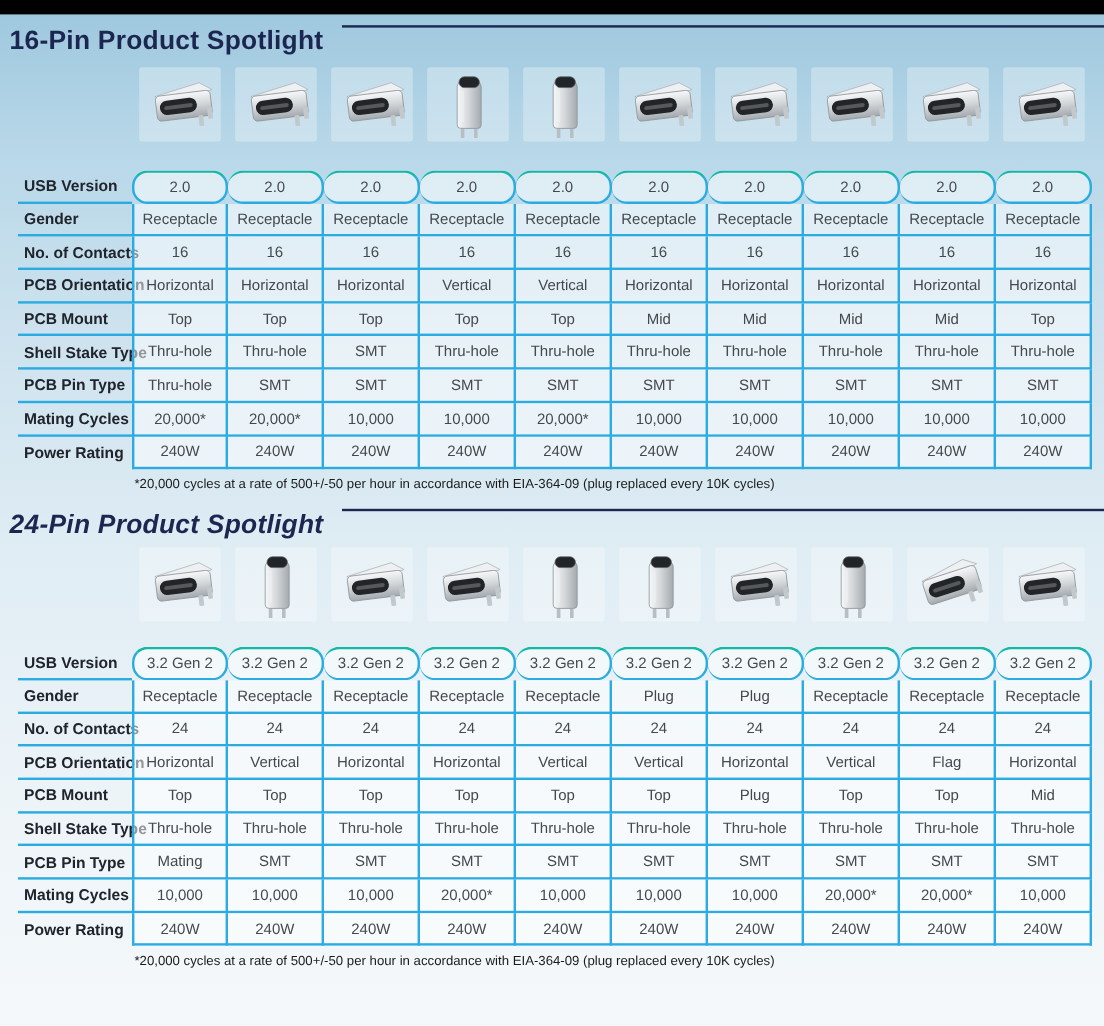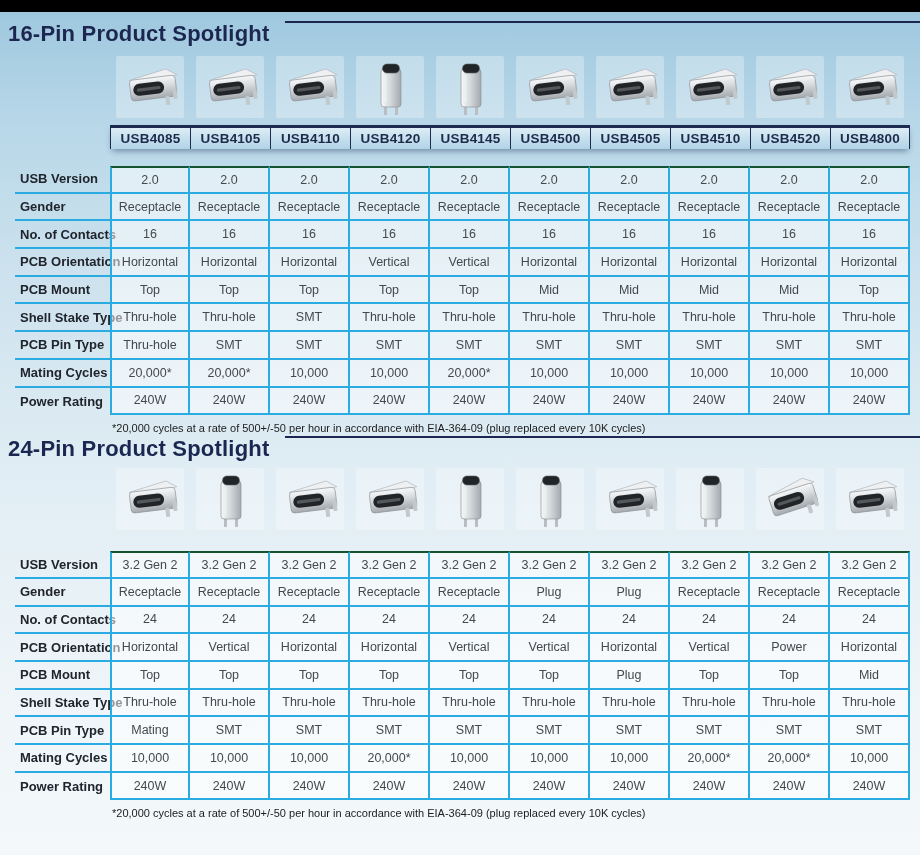--- a/index.html
+++ b/index.html
@@ -4,21 +4,21 @@
 <style>
   html,body{margin:0;padding:0;}
   body{
     width:920px;height:855px;overflow:hidden;position:relative;
     font-family:"Liberation Sans",sans-serif;
     background:linear-gradient(180deg,#9cc6dd 0%,#b7d7e8 14%,#cde2ee 32%,#e0edf4 55%,#edf4f8 78%,#f4f8fa 100%);
   }
   *{box-sizing:border-box;}
   .topbar{height:12px;width:100%;background:#000;}
   .section-header{display:flex;padding-left:8px;margin-top:9px;height:28px;}
-  .section2 .section-header{margin-top:2px;}
+  .section2 .section-header{margin-top:14px;font-style:italic;}
   .section-title{font-size:22px;font-weight:bold;color:#1b2750;letter-spacing:.2px;white-space:nowrap;}
   .title-rule{flex:1;height:2px;background:#1b2750;margin-left:16px;}
   .strip{margin-left:110px;width:800px;}
   .images{display:grid;grid-template-columns:repeat(10,80px);height:76px;align-items:center;justify-items:center;}
   .section2 .images{height:70px;}
   .tile{width:68px;height:62px;background:rgba(255,255,255,0.30);border-radius:2px;display:flex;align-items:center;justify-content:center;}
   .names{display:grid;grid-template-columns:repeat(10,80px);box-shadow:0 4px 6px -2px rgba(20,40,80,0.45);}
   .name-cell{
     height:24px;border-top:3px solid #1e2b50;border-left:1.5px solid #1e2b50;
     background:linear-gradient(180deg,#ddedf6 0%,#c4deed 55%,#b2d4e7 100%);
@@ -34,21 +34,21 @@
     display:flex;align-items:center;padding-left:5px;white-space:nowrap;
     font-weight:bold;font-size:13px;color:#20242c;border-bottom:2px solid #2aabe2;
   }
   .spec-label.r-last{border-bottom:none;}
   .spec-cell{
     display:flex;align-items:center;justify-content:center;
     font-size:12.5px;color:#44494d;background:rgba(255,255,255,0.52);
     border-right:2px solid #2aabe2;border-bottom:2px solid #2aabe2;
   }
   .spec-cell.c-first{border-left:2px solid #2aabe2;}
-  .spec-cell.r-first{border-top:2px solid #14532d;}
+  .spec-cell.r-first{border-top:2px solid #14b8a6;border-radius:13px;}
   .footnote{margin:7px 0 0 112px;font-size:11px;color:#1b1b1b;}
 </style>
 </head>
 <body>
 
 <svg width="0" height="0" style="position:absolute" aria-hidden="true">
   <defs>
     <linearGradient id="metalV" x1="0" y1="0" x2="0" y2="1">
       <stop offset="0" stop-color="#f7f8f9"></stop>
         <stop offset="0.45" stop-color="#d6dadd"></stop>
@@ -179,32 +179,20 @@
               <polygon points="12,22 50,15 60,22 22,29" fill="#eef0f1" stroke="#aab0b5" stroke-width="0.6"></polygon>
               <rect x="12" y="22" width="46" height="21" rx="3.5" fill="url(#metalV)" stroke="#8f969b" stroke-width="0.7"></rect>
               <rect x="15" y="26.5" width="31" height="12" rx="6" fill="#222527"></rect>
               <rect x="18.5" y="31" width="24" height="3.2" rx="1.6" fill="#55595c"></rect>
               <rect x="54" y="36" width="4" height="10" rx="1" fill="#c3c8cb"></rect>
               <rect x="46" y="42" width="4" height="9" rx="1" fill="#c3c8cb"></rect>
             </g>
           </svg>
         </div>
       </div>
-    <div class="names">
-        <div class="name-cell">USB4085</div>
-        <div class="name-cell">USB4105</div>
-        <div class="name-cell">USB4110</div>
-        <div class="name-cell">USB4120</div>
-        <div class="name-cell">USB4145</div>
-        <div class="name-cell">USB4500</div>
-        <div class="name-cell">USB4505</div>
-        <div class="name-cell">USB4510</div>
-        <div class="name-cell">USB4520</div>
-        <div class="name-cell">USB4800</div>
-      </div>
   </div>
   <div class="spec-grid">
       <div class="spec-label">USB Version</div>
       <div class="spec-cell c-first r-first">2.0</div>
       <div class="spec-cell r-first">2.0</div>
       <div class="spec-cell r-first">2.0</div>
       <div class="spec-cell r-first">2.0</div>
       <div class="spec-cell r-first">2.0</div>
       <div class="spec-cell r-first">2.0</div>
       <div class="spec-cell r-first">2.0</div>
@@ -456,21 +444,21 @@
       <div class="spec-cell">24</div>
       <div class="spec-label">PCB Orientation</div>
       <div class="spec-cell c-first">Horizontal</div>
       <div class="spec-cell">Vertical</div>
       <div class="spec-cell">Horizontal</div>
       <div class="spec-cell">Horizontal</div>
       <div class="spec-cell">Vertical</div>
       <div class="spec-cell">Vertical</div>
       <div class="spec-cell">Horizontal</div>
       <div class="spec-cell">Vertical</div>
-      <div class="spec-cell">Power</div>
+      <div class="spec-cell">Flag</div>
       <div class="spec-cell">Horizontal</div>
       <div class="spec-label">PCB Mount</div>
       <div class="spec-cell c-first">Top</div>
       <div class="spec-cell">Top</div>
       <div class="spec-cell">Top</div>
       <div class="spec-cell">Top</div>
       <div class="spec-cell">Top</div>
       <div class="spec-cell">Top</div>
       <div class="spec-cell">Plug</div>
       <div class="spec-cell">Top</div>

